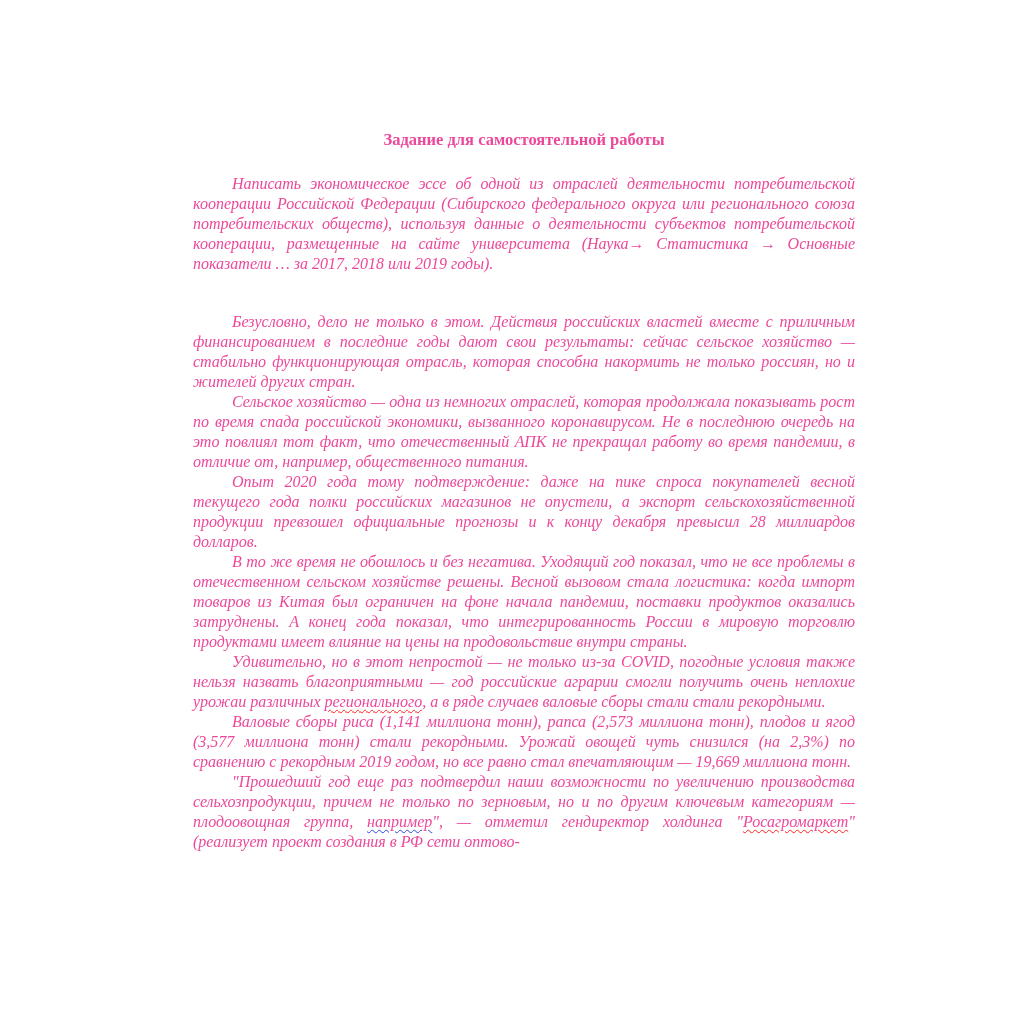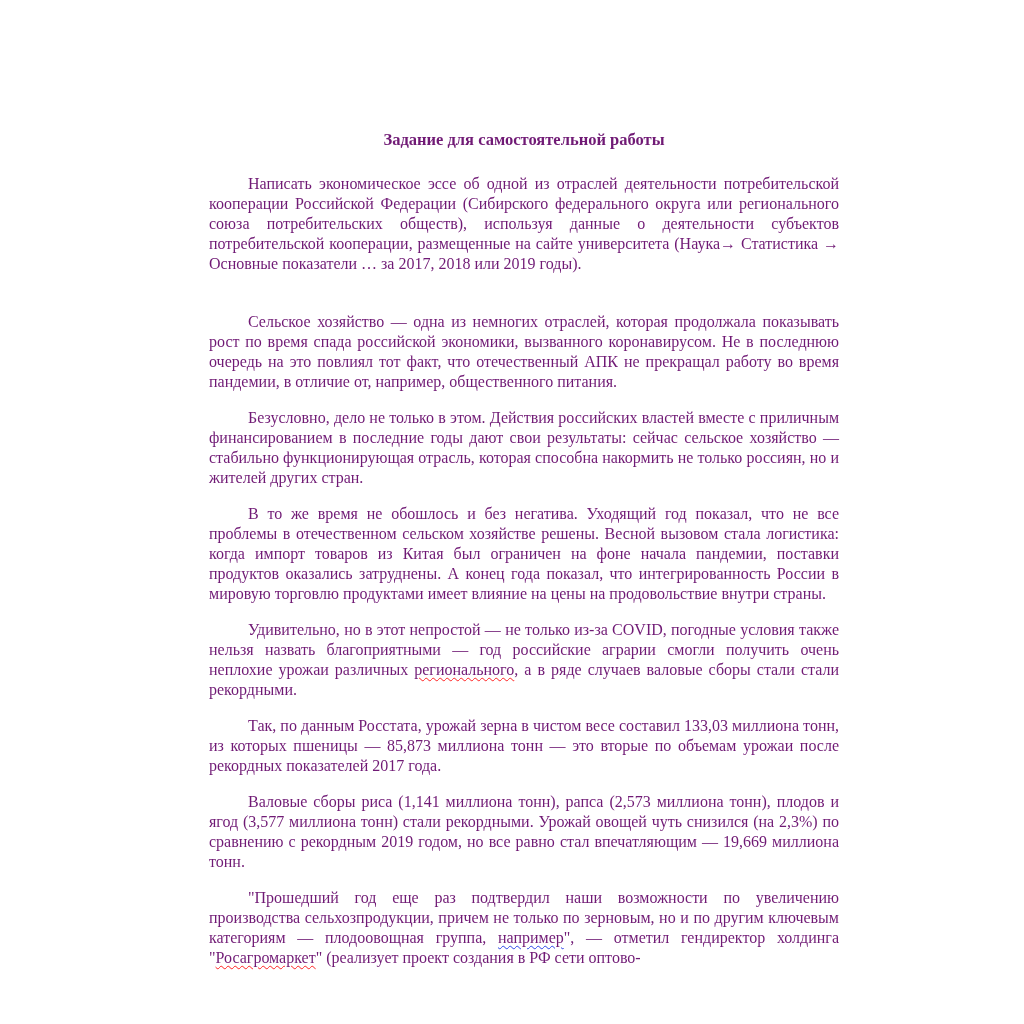--- a/index.html
+++ b/index.html
@@ -10,36 +10,37 @@
   .page {
     position: relative;
     width: 1024px;
     height: 1024px;
     background: #ffffff;
     box-sizing: border-box;
     padding: 130px 169px 0 193px;
     font-family: "Liberation Serif", "DejaVu Serif", serif;
     font-size: 16px;
     line-height: 20px;
-    color: #701a75;
+    color: #ec4899;
     filter: blur(0.4px);
     overflow: hidden;
     border-radius: 31px;
   }
   .doc-title {
     margin: 0 0 24px 0;
     font-size: 16.5px;
     font-weight: bold;
     text-align: center;
     line-height: 20px;
   }
   .para {
-    margin: 16px;
+    margin: 0;
     text-align: justify;
     text-indent: 39px;
+    font-style: italic;
   }
   .essay-block {
     margin-top: 38px;
   }
   .spell-error {
     text-decoration-line: underline;
     text-decoration-style: wavy;
     text-decoration-color: #ff2222;
     text-decoration-thickness: 1px;
     text-underline-offset: 2px;
@@ -56,30 +57,30 @@
 <body>
 
 <div class="page">
 
   <h1 class="doc-title">Задание для самостоятельной работы</h1>
 
   <p class="para">Написать экономическое эссе об одной из отраслей деятельности потребительской кооперации Российской Федерации (Сибирского федерального округа или регионального союза потребительских обществ), используя данные о деятельности субъектов потребительской кооперации, размещенные на сайте университета (Наука→ Статистика → Основные показатели … за 2017, 2018 или 2019 годы).</p>
 
   <div class="essay-block">
 
+    <p class="para">Безусловно, дело не только в этом. Действия российских властей вместе с приличным финансированием в последние годы дают свои результаты: сейчас сельское хозяйство — стабильно функционирующая отрасль, которая способна накормить не только россиян, но и жителей других стран.</p>
+
     <p class="para">Сельское хозяйство — одна из немногих отраслей, которая продолжала показывать рост по время спада российской экономики, вызванного коронавирусом. Не в последнюю очередь на это повлиял тот факт, что отечественный АПК не прекращал работу во время пандемии, в отличие от, например, общественного питания.</p>
 
-    <p class="para">Безусловно, дело не только в этом. Действия российских властей вместе с приличным финансированием в последние годы дают свои результаты: сейчас сельское хозяйство — стабильно функционирующая отрасль, которая способна накормить не только россиян, но и жителей других стран.</p>
-
+    <p class="para">Опыт 2020 года тому подтверждение: даже на пике спроса покупателей весной текущего года полки российских магазинов не опустели, а экспорт сельскохозяйственной продукции превзошел официальные прогнозы и к концу декабря превысил 28 миллиардов долларов.</p>
 
     <p class="para">В то же время не обошлось и без негатива. Уходящий год показал, что не все проблемы в отечественном сельском хозяйстве решены. Весной вызовом стала логистика: когда импорт товаров из Китая был ограничен на фоне начала пандемии, поставки продуктов оказались затруднены. А конец года показал, что интегрированность России в мировую торговлю продуктами имеет влияние на цены на продовольствие внутри страны.</p>
 
     <p class="para"><span>Удивительно, но в этот непростой — не только из-за COVID, погодные условия также нельзя назвать благоприятными — год российские аграрии смогли получить очень неплохие урожаи различных </span><span class="spell-error">регионального</span><span>, а в ряде случаев валовые сборы стали стали рекордными.</span></p>
 
-    <p class="para">Так, по данным Росстата, урожай зерна в чистом весе составил 133,03 миллиона тонн, из которых пшеницы — 85,873 миллиона тонн — это вторые по объемам урожаи после рекордных показателей 2017 года.</p>
 
     <p class="para">Валовые сборы риса (1,141 миллиона тонн), рапса (2,573 миллиона тонн), плодов и ягод (3,577 миллиона тонн) стали рекордными. Урожай овощей чуть снизился (на 2,3%) по сравнению с рекордным 2019 годом, но все равно стал впечатляющим — 19,669 миллиона тонн.</p>
 
     <p class="para"><span>"Прошедший год еще раз подтвердил наши возможности по увеличению производства сельхозпродукции, причем не только по зерновым, но и по другим ключевым категориям — плодоовощная группа, </span><span class="grammar-error">например</span><span>", — отметил гендиректор холдинга "</span><span class="spell-error">Росагромаркет</span><span>" (реализует проект создания в РФ сети оптово-</span></p>
 
   </div>
 
 </div>
 
 </body></html>

